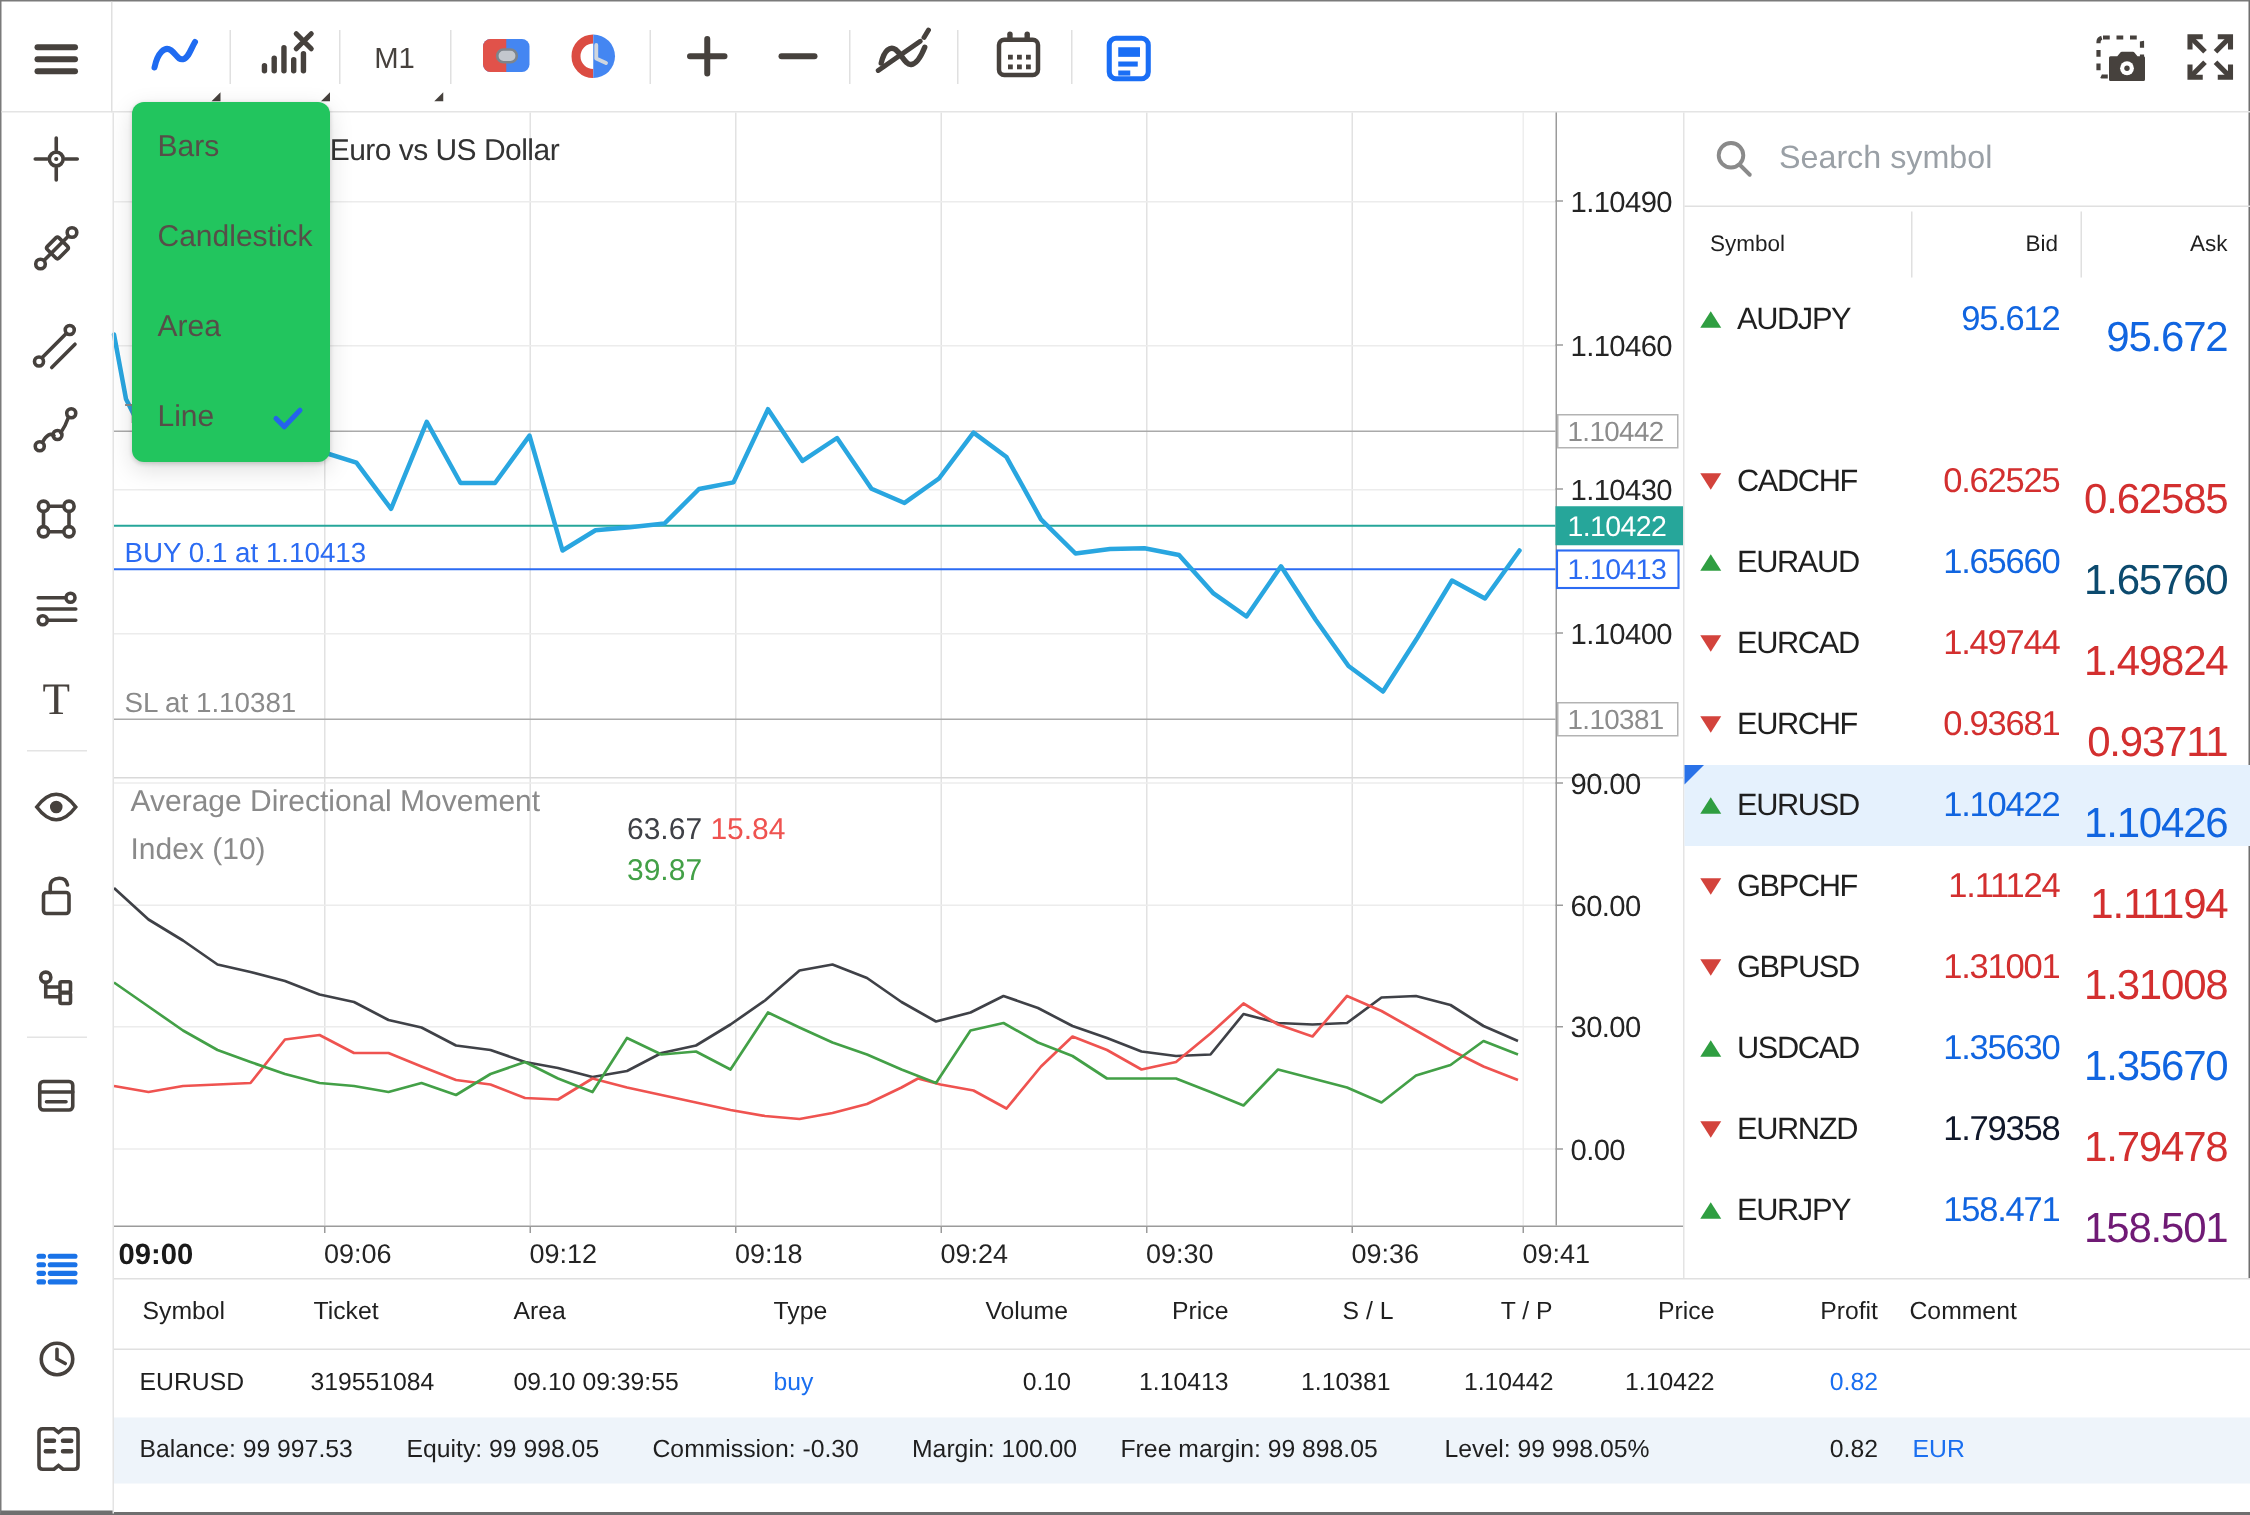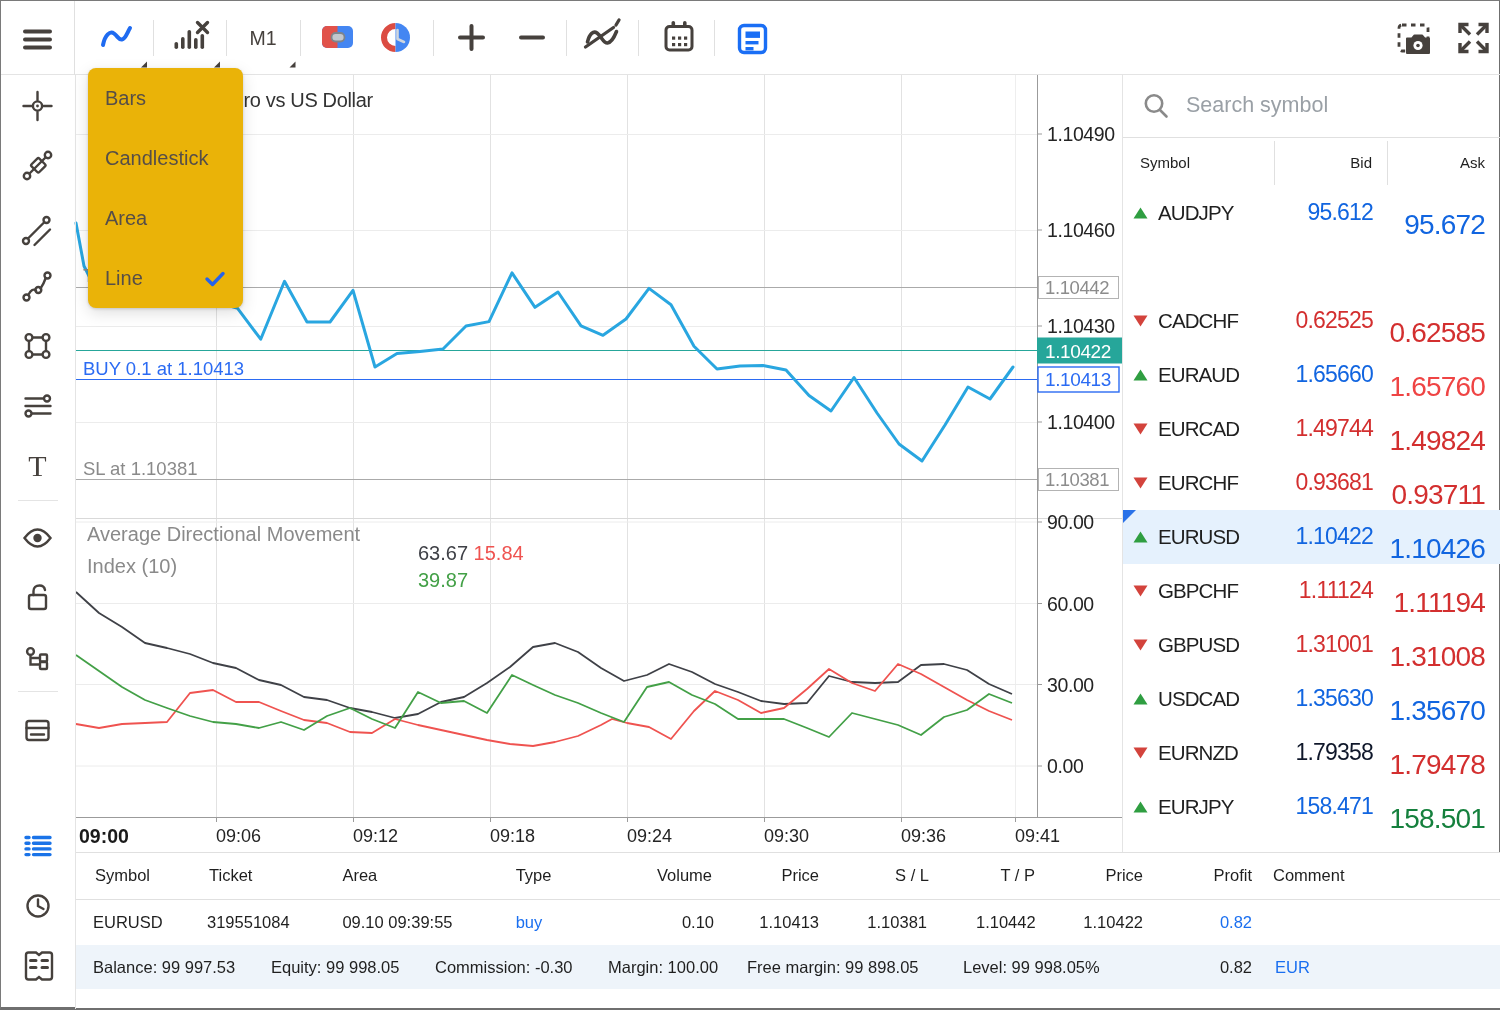--- a/index.html
+++ b/index.html
@@ -6,21 +6,21 @@
   font-family:"Liberation Sans",sans-serif; }
 .abs { position:absolute; }
 .page { position:relative; width:1500px; height:1010px;
   border-left:1.3px solid #7a7a7a; border-right:1.3px solid #6f6f6f;
   border-top:1.3px solid #7a7a7a; border-bottom:3px solid #6f6f6f; }
 .chart { position:absolute; left:0; top:0; }
 .chart text, .abs text { font-family:"Liberation Sans",sans-serif; }
 .tbborder { position:absolute; left:0; top:73px; width:1499px; height:1px; background:#e4e4e4; }
 .sbborder { position:absolute; left:73.5px; top:74px; width:1px; height:934px; background:#e4e4e4; }
 .rpborder { position:absolute; left:1120.5px; top:74px; width:1px; height:777px; background:#e4e4e4; }
-.dropdown { position:absolute; left:87px; top:67px; width:155px; height:240px; background:#eab308;
+.dropdown { position:absolute; left:87px; top:67px; width:132px; height:240px; background:#22c55e;
   border-radius:8px; box-shadow:0 1px 3px rgba(0,0,0,.16), 0 5px 16px rgba(0,0,0,.13); z-index:30; }
 .dd-item { position:relative; height:60px; line-height:60px; padding-left:17px;
   font-size:20px; color:#564e48; }
 .rpanel { position:absolute; left:1122px; top:74px; width:377px; height:777px; font-size:20px; }
 .searchrow { position:absolute; left:0; top:0; width:377px; height:63px; border-bottom:1px solid #e0e0e0; }
 .searchph { position:absolute; left:63px; top:18px; font-size:21.5px; color:#9aa0a6; }
 .qhead { position:absolute; left:0; top:64px; width:377px; height:47px; font-size:15px; color:#1f1f1f; line-height:47px; }
 .qsep { position:absolute; top:2px; width:1px; height:44px; background:#e0e0e0; }
 .qrow { position:absolute; left:0; width:377px; height:54px; }
 .tri { position:absolute; left:10px; top:21px; }
@@ -273,21 +273,21 @@
         <span class="sym">CADCHF</span>
         <span class="bid" style="color:#d32f2f">0.62525</span>
         <span class="ask" style="color:#d32f2f">0.62585</span>
       </div>
 <div class="qrow" style="top:273px">
         <svg width="15" height="12" viewBox="0 0 15 12" class="tri">
           <path d="M7.5 0.5 L14.5 11.5 L0.5 11.5 Z" fill="#2f9e41"></path>
         </svg>
         <span class="sym">EURAUD</span>
         <span class="bid" style="color:#1165e0">1.65660</span>
-        <span class="ask" style="color:#ef4444">1.65760</span>
+        <span class="ask" style="color:#0c4a6e">1.65760</span>
       </div>
 <div class="qrow" style="top:327px">
         <svg width="15" height="12" viewBox="0 0 15 12" class="tri">
           <path d="M7.5 11.5 L0.5 0.5 L14.5 0.5 Z" fill="#d3433c"></path>
         </svg>
         <span class="sym">EURCAD</span>
         <span class="bid" style="color:#d32f2f">1.49744</span>
         <span class="ask" style="color:#d32f2f">1.49824</span>
       </div>
 <div class="qrow" style="top:381px">
@@ -338,21 +338,21 @@
         <span class="sym">EURNZD</span>
         <span class="bid" style="color:#0f172a">1.79358</span>
         <span class="ask" style="color:#d32f2f">1.79478</span>
       </div>
 <div class="qrow" style="top:705px">
         <svg width="15" height="12" viewBox="0 0 15 12" class="tri">
           <path d="M7.5 0.5 L14.5 11.5 L0.5 11.5 Z" fill="#2f9e41"></path>
         </svg>
         <span class="sym">EURJPY</span>
         <span class="bid" style="color:#1165e0">158.471</span>
-        <span class="ask" style="color:#15803d">158.501</span>
+        <span class="ask" style="color:#701a75">158.501</span>
       </div>
 </div>
 <div class="abs" style="left:75px;top:851px;width:1424px;height:156px;background:#fff">
 <i class="hline" style="top:0"></i>
       <i class="hline" style="top:46.5px"></i>
 <div class="trow" style="top:0;height:46px;color:#1f1f1f">
 <span style="left:19px">Symbol</span>
 <span style="left:133px">Ticket</span>
 <span style="left:266.4px">Area</span>
 <span style="left:439.7px">Type</span>

